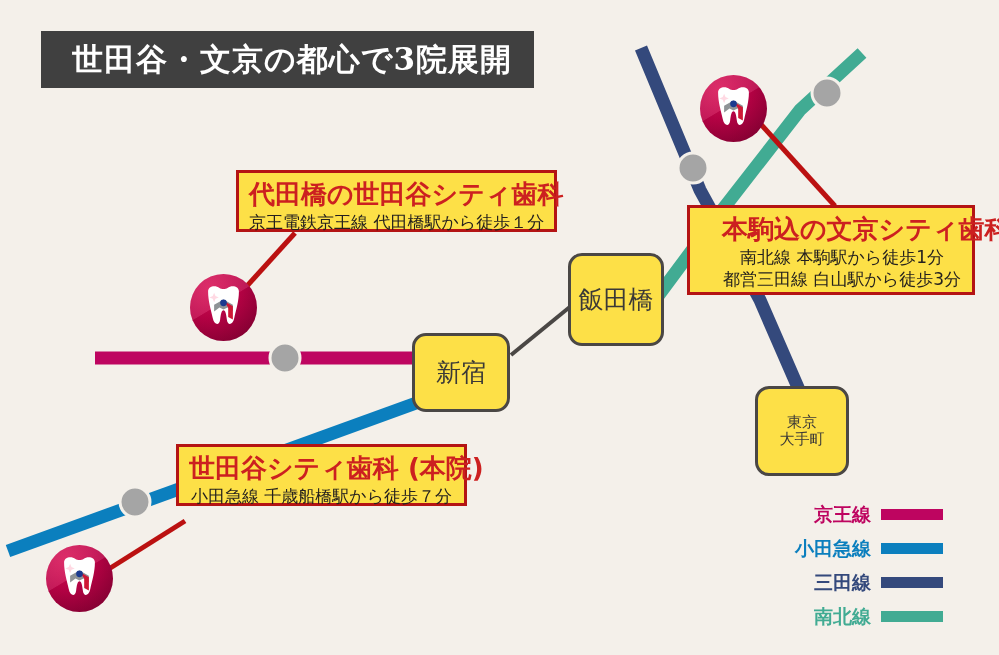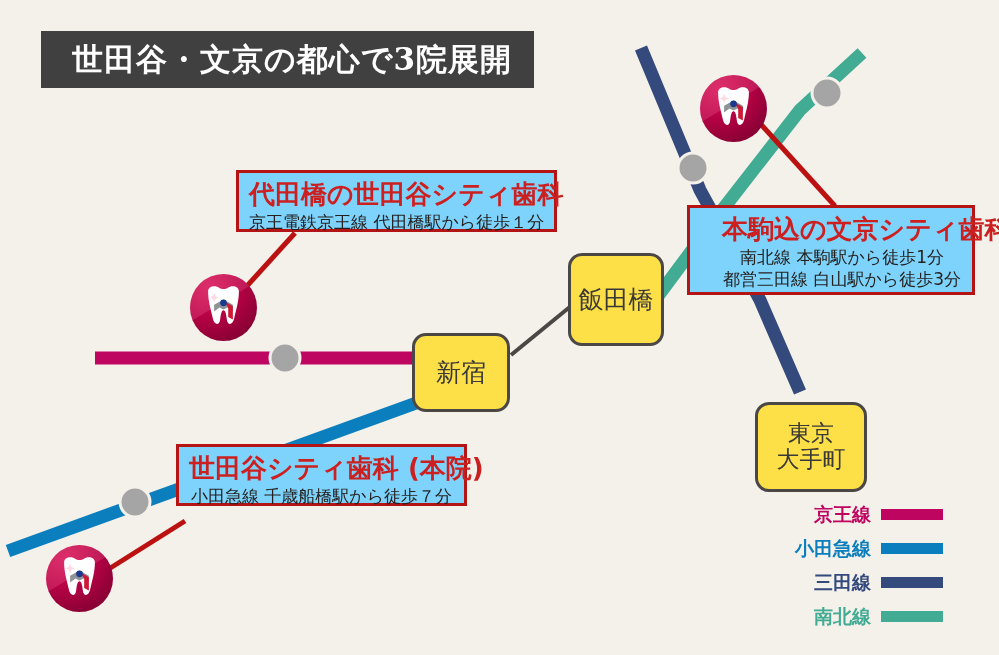--- a/index.html
+++ b/index.html
@@ -41,26 +41,26 @@
     color:#3b3937;
     font-size:25px;
     line-height:1.12;
     text-align:center;
     font-family:"DejaVu Sans","Liberation Sans",sans-serif;
   }
   .station .st-label{display:block;white-space:pre-line;}
 
   #station-shinjuku{left:412px;top:333px;width:98px;height:79px;}
   #station-iidabashi{left:568px;top:253px;width:96px;height:93px;}
-  #station-otemachi{left:755px;top:402px;width:112px;height:90px;font-size:23px;}
+  #station-otemachi{left:755px;top:386px;width:94px;height:90px;font-size:15px;}
 
   
   .callout{
     position:absolute;
-    background:#7dd3fc;
+    background:#fde047;
     border:3px solid #b41414;
     box-sizing:border-box;
     text-align:center;
     padding:6px 10px 8px 10px;
   }
   .callout .c-title{
     color:#cc2020;
     font-size:26px;
     font-weight:700;
     line-height:1.22;

